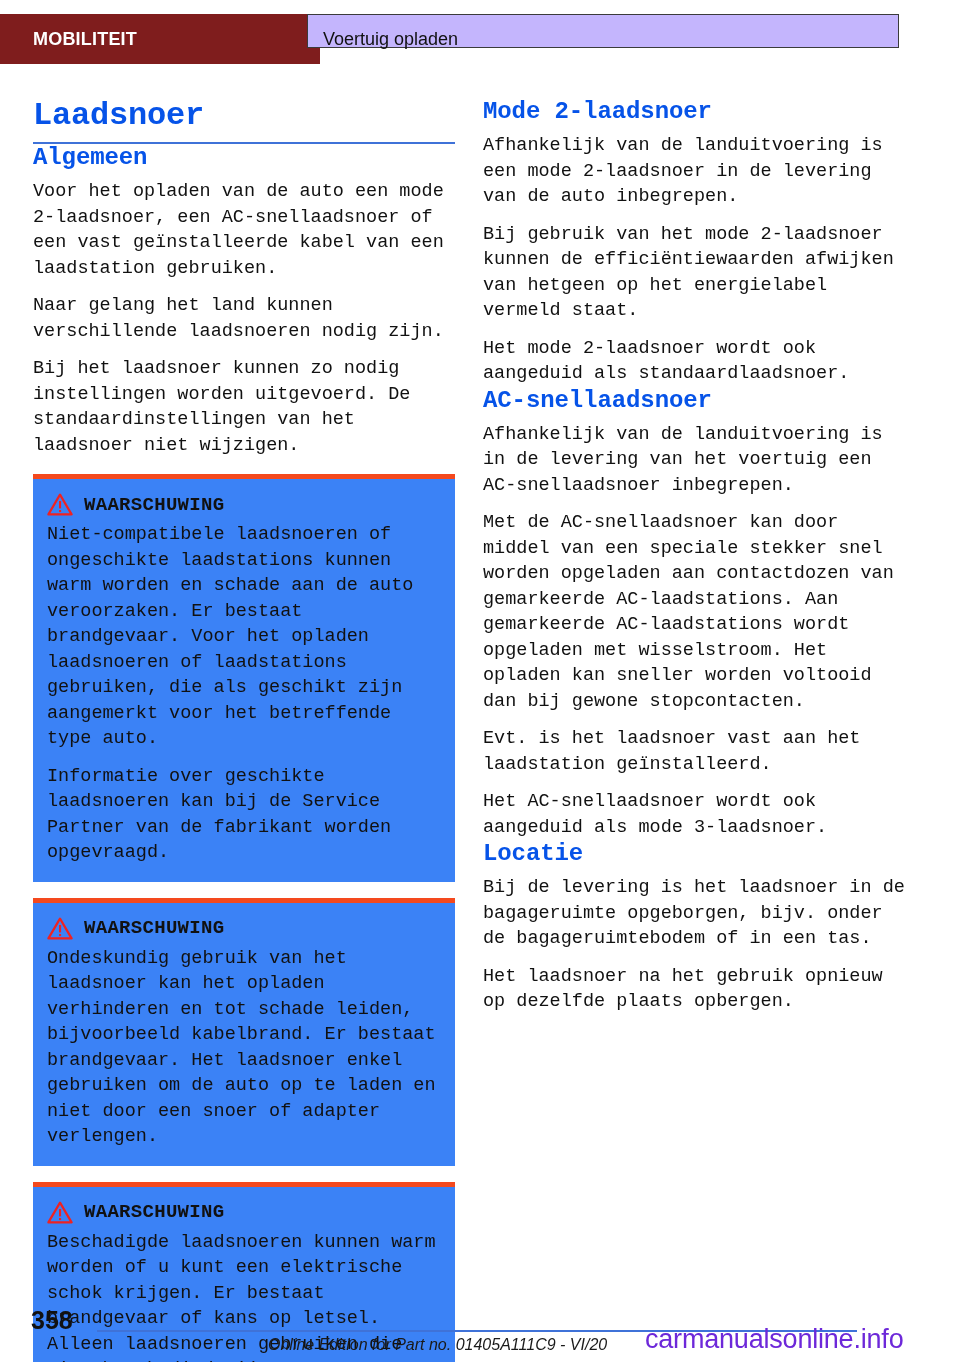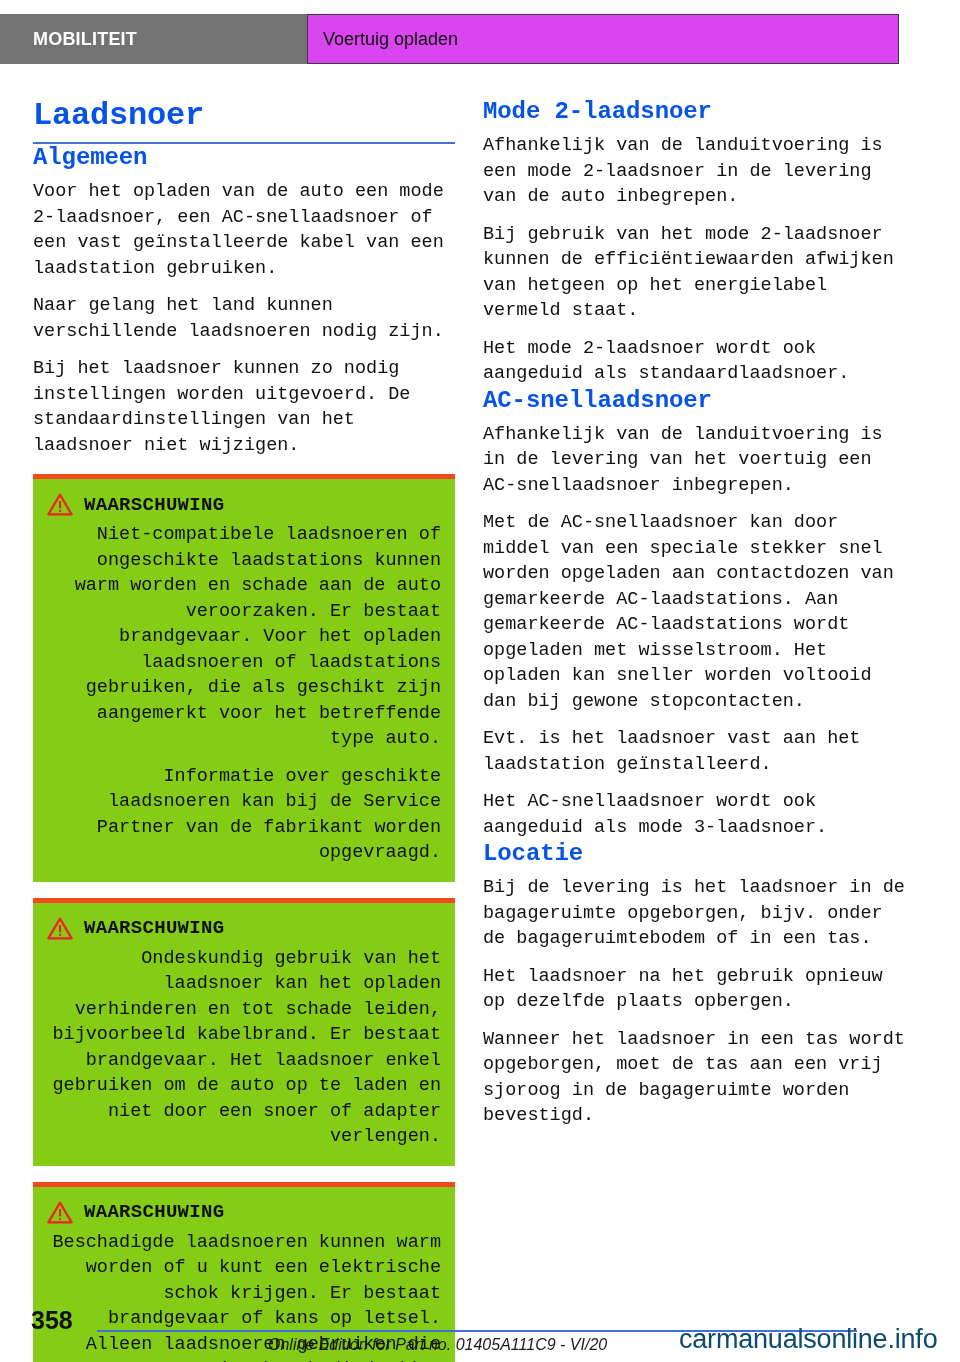--- a/index.html
+++ b/index.html
@@ -23,42 +23,42 @@
     left: 0;
     width: 960px;
     height: 50px;
   }
   .header-chapter {
     position: absolute;
     left: 0;
     top: 0;
     width: 320px;
     height: 50px;
-    background: #737373;
+    background: #7f1d1d;
     box-sizing: border-box;
   }
   .header-chapter-label {
     position: absolute;
     left: 33px;
     top: 15px;
     color: #ffffff;
     font-size: 18px;
     font-weight: bold;
     letter-spacing: 0.2px;
     white-space: nowrap;
   }
   .header-section {
     position: absolute;
     left: 307px;
     top: 0;
     width: 592px;
-    height: 50px;
+    height: 34px;
     border: 1px solid #3b3b3b;
     box-sizing: border-box;
-    background: #d946ef;
+    background: #c4b5fd;
   }
   .header-section-label {
     position: absolute;
     left: 15px;
     top: 14px;
     font-size: 18px;
     color: #111111;
     white-space: nowrap;
   }
 
@@ -101,27 +101,26 @@
     margin: 0 0 0 0;
     font-size: 18.5px;
     line-height: 25.5px;
     color: #111111;
   }
   p.body + p.body { margin-top: 12px; }
   h2.sec + p.body { margin-top: 7px; }
 
   
   .warn {
-    background: #84cc16;
+    background: #3b82f6;
     width: 422px;
     box-sizing: border-box;
     margin-top: 16px;
     padding: 14px 14px 16px 14px;
     border-top: 5px solid #f4491e;
-    text-align: right;
   }
   .warn-head {
     display: flex;
     align-items: center;
     gap: 11px;
     margin-bottom: 6px;
   }
   .warn-icon { width: 26px; height: 23px; display: block; flex: 0 0 auto; }
   .warn-title {
     font-size: 19px;
@@ -154,24 +153,24 @@
     position: absolute;
     left: 268px;
     top: 40px;
     font-size: 16px;
     color: #1a1a1a;
     white-space: nowrap;
     font-style: italic;
   }
   .watermark {
     position: absolute;
-    left: 679px;
+    left: 645px;
     top: 1324px;
     font-size: 27px;
-    color: #0c4a6e;
+    color: #6d28d9;
     white-space: nowrap;
     letter-spacing: -0.2px;
   }
 </style>
 </head>
 <body>
 
 <div class="header">
   <div class="header-chapter">
     <span class="header-chapter-label">MOBILITEIT</span>
@@ -240,21 +239,20 @@
 
   <h2 class="sec sec-gap-top-lg">AC-snellaadsnoer</h2>
   <p class="body">Afhankelijk van de landuitvoering is in de levering van het voertuig een AC-snellaadsnoer inbegrepen.</p>
   <p class="body">Met de AC-snellaadsnoer kan door middel van een speciale stekker snel worden opgeladen aan contactdozen van gemarkeerde AC-laadstations. Aan gemarkeerde AC-laadstations wordt opgeladen met wisselstroom. Het opladen kan sneller worden voltooid dan bij gewone stopcontacten.</p>
   <p class="body">Evt. is het laadsnoer vast aan het laadstation geïnstalleerd.</p>
   <p class="body">Het AC-snellaadsnoer wordt ook aangeduid als mode 3-laadsnoer.</p>
 
   <h2 class="sec sec-gap-top-lg">Locatie</h2>
   <p class="body">Bij de levering is het laadsnoer in de bagageruimte opgeborgen, bijv. onder de bagageruimtebodem of in een tas.</p>
   <p class="body">Het laadsnoer na het gebruik opnieuw op dezelfde plaats opbergen.</p>
-  <p class="body">Wanneer het laadsnoer in een tas wordt opgeborgen, moet de tas aan een vrij sjoroog in de bagageruimte worden bevestigd.</p>
 
 </div>
 
 <div class="footer">
   <span class="page-number">358</span>
   <div class="footer-rule"></div>
   <span class="footer-note">Online Edition for Part no. 01405A111C9 - VI/20</span>
 </div>
 <span class="watermark">carmanualsonline.info</span>
 

